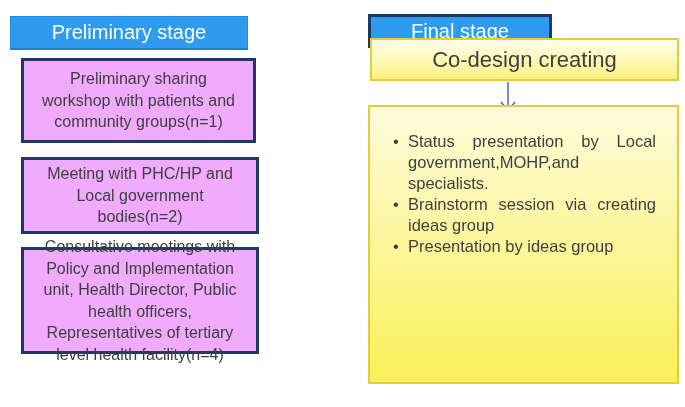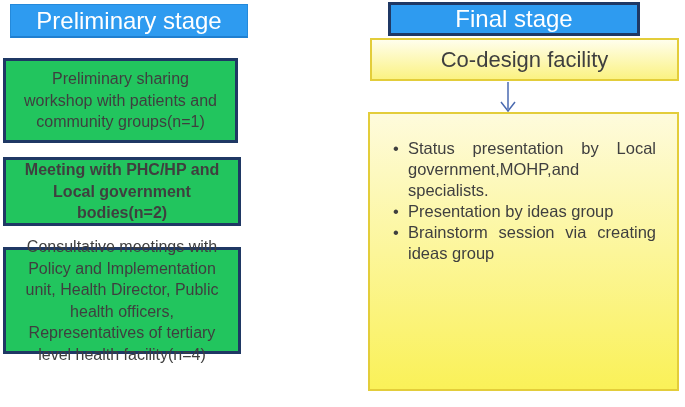--- a/index.html
+++ b/index.html
@@ -23,69 +23,71 @@
     font-family: "Liberation Sans", sans-serif;
     overflow: hidden;
   }
   .stage-header {
     position: absolute;
     display: flex;
     align-items: center;
     justify-content: center;
     background: var(--stage-blue);
     color: var(--header-text);
-    font-size: 24px;
+    font-size: 20px;
     box-sizing: border-box;
+    margin-top: 12px;
   }
   .stage-header.prelim {
     left: 10px; top: 4px; width: 238px; height: 34px;
     border: 1px solid #2489DA;
     border-bottom: 2px solid #1F7FD0;
   }
   .stage-header.final {
-    left: 388px; top: 2px; width: 252px; height: 34px;
+    left: 368px; top: 2px; width: 184px; height: 34px;
     border: 3px solid var(--navy-border);
   }
   .white-box {
     position: absolute;
     box-sizing: border-box;
     border: 3px solid var(--navy-border);
-    background: #22c55e;
+    background: #f0abfc;
     color: var(--text-dark);
     font-size: 16px;
     line-height: 21.5px;
     text-align: center;
     white-space: pre-line;
     display: flex;
     align-items: center;
     justify-content: center;
     padding: 12px 6px;
+    margin-left: 18px;
   }
   .box1 { left: 3px; top: 58px;  width: 235px; height: 85px; }
-  .box2 { left: 3px; top: 157px; width: 238px; height: 69px; font-weight: bold; }
+  .box2 { left: 3px; top: 157px; width: 238px; height: 77px; }
   .box3 { left: 3px; top: 247px; width: 238px; height: 107px; }
   .workshop-box {
     position: absolute;
     left: 370px; top: 38px; width: 309px; height: 43px;
     box-sizing: border-box;
     border: 2px solid var(--yellow-border);
     background: linear-gradient(to bottom, var(--workshop-top), var(--workshop-bottom));
     color: var(--text-dark);
     font-size: 22px;
     display: flex;
     align-items: center;
     justify-content: center;
   }
   .arrow-wrap {
     position: absolute;
     left: 497px; top: 81px; width: 22px; height: 34px;
   }
   .bullets-box {
     position: absolute;
-    left: 368px; top: 112px; width: 311px; height: 279px;
+    left: 368px; top: 105px; width: 311px; height: 279px;
     box-sizing: border-box;
     border: 2px solid var(--yellow-border);
     background: linear-gradient(to bottom, var(--yellow-top), var(--yellow-bottom));
   }
   .bullets-box ul {
     margin: 0;
     padding: 24px 21px 0 14px;
     list-style: none;
   }
   .bullets-box li {
@@ -120,30 +122,30 @@
 
   <div class="white-box box3">Consultative meetings with
 Policy and Implementation
 unit, Health Director, Public
 health officers,
 Representatives of tertiary
 level health facility(n=4)</div>
 
   <div class="stage-header final">Final stage</div>
 
-  <div class="workshop-box">Co-design facility</div>
+  <div class="workshop-box">Co-design creating</div>
 
   <div class="arrow-wrap">
     <svg width="22" height="34" viewBox="0 0 22 34">
       <line x1="11" y1="1" x2="11" y2="28" stroke="#4A6AB0" stroke-width="1.5" fill="none"></line>
       <polyline points="4,21 11,30 18,21" stroke="#4A6AB0" stroke-width="1.5" fill="none"></polyline>
     </svg>
   </div>
 
   <div class="bullets-box">
     <ul>
       <li>Status presentation by Local government,MOHP,and specialists.</li>
+      <li>Brainstorm session via creating ideas group</li>
       <li>Presentation by ideas group</li>
-      <li>Brainstorm session via creating ideas group</li>
     </ul>
   </div>
 
 </div>
 
 </body></html>

